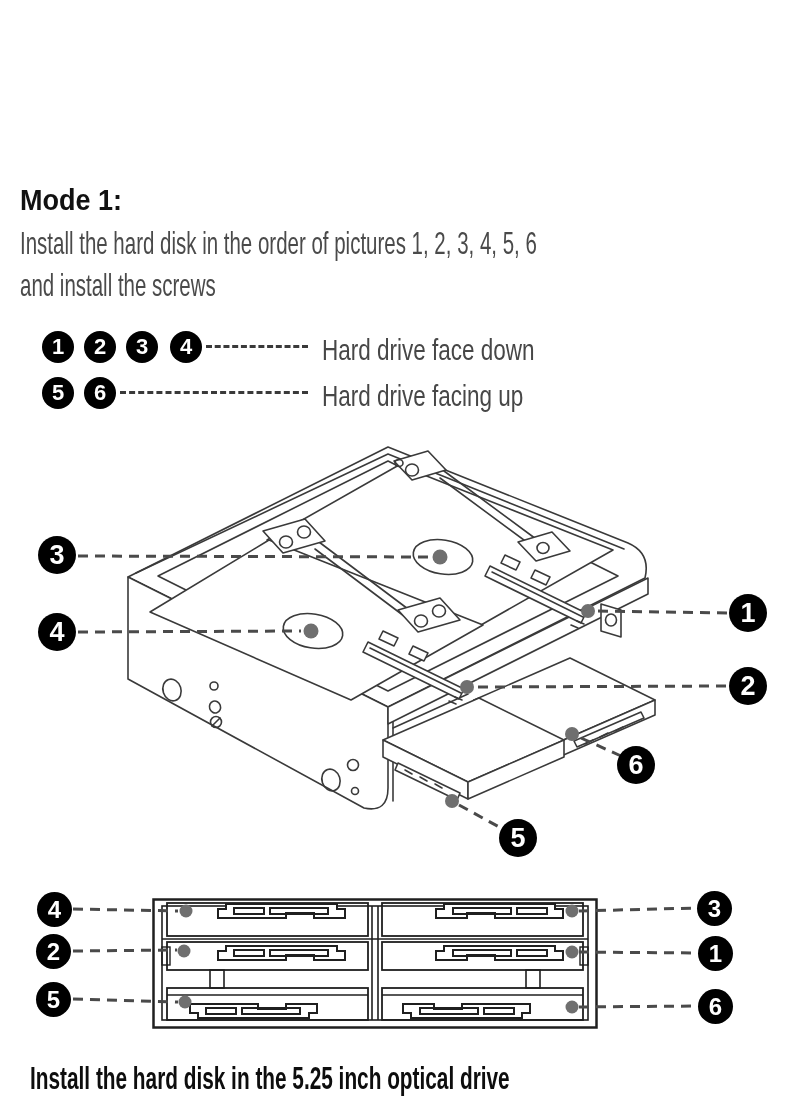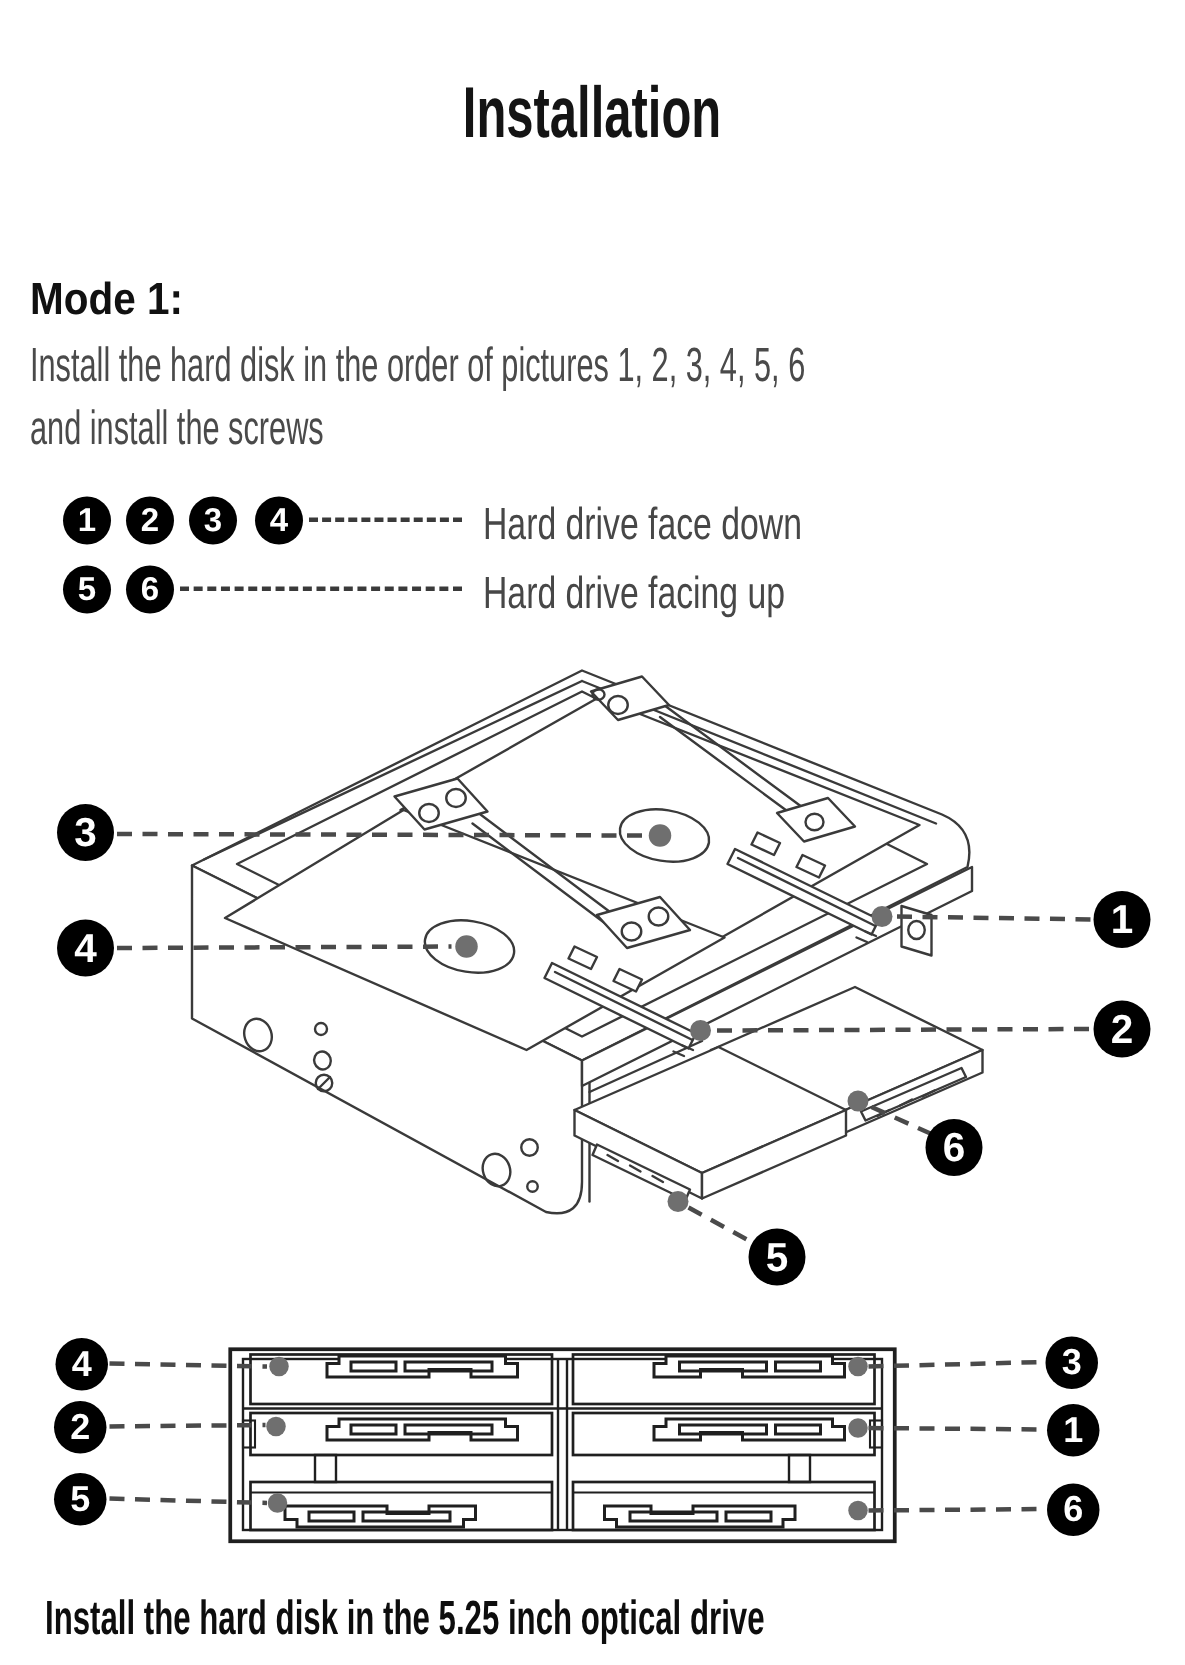--- a/index.html
+++ b/index.html
@@ -33,23 +33,20 @@
   .lnw{stroke:#3a3a3a;stroke-width:1.6;fill:#ffffff;stroke-linejoin:round;}
   .fv{stroke:#1f1f1f;fill:none;stroke-linejoin:miter;}
   .dash{stroke:#4a4a4a;stroke-width:3;stroke-dasharray:10 7;fill:none;}
   .dot{fill:#6f6f6f;stroke:none;}
 </style>
 </head>
 <body>
 
 <div id="page">
 
-  <div class="abs" id="title-wrap">
-    <span id="title">Installation</span>
-  </div>
 
   <div class="abs" id="mode-heading">Mode 1:</div>
   <div class="abs body-line" id="line1">Install the hard disk in the order of pictures 1, 2, 3, 4, 5, 6</div>
   <div class="abs body-line" id="line2">and install the screws</div>
 
   <div class="badge b32 abs" style="left:42px;top:331px;">1</div>
   <div class="badge b32 abs" style="left:84px;top:331px;">2</div>
   <div class="badge b32 abs" style="left:126px;top:331px;">3</div>
   <div class="badge b32 abs" style="left:170px;top:331px;">4</div>
   <div class="dashrule" style="left:206px;top:345px;width:102px;"></div>

